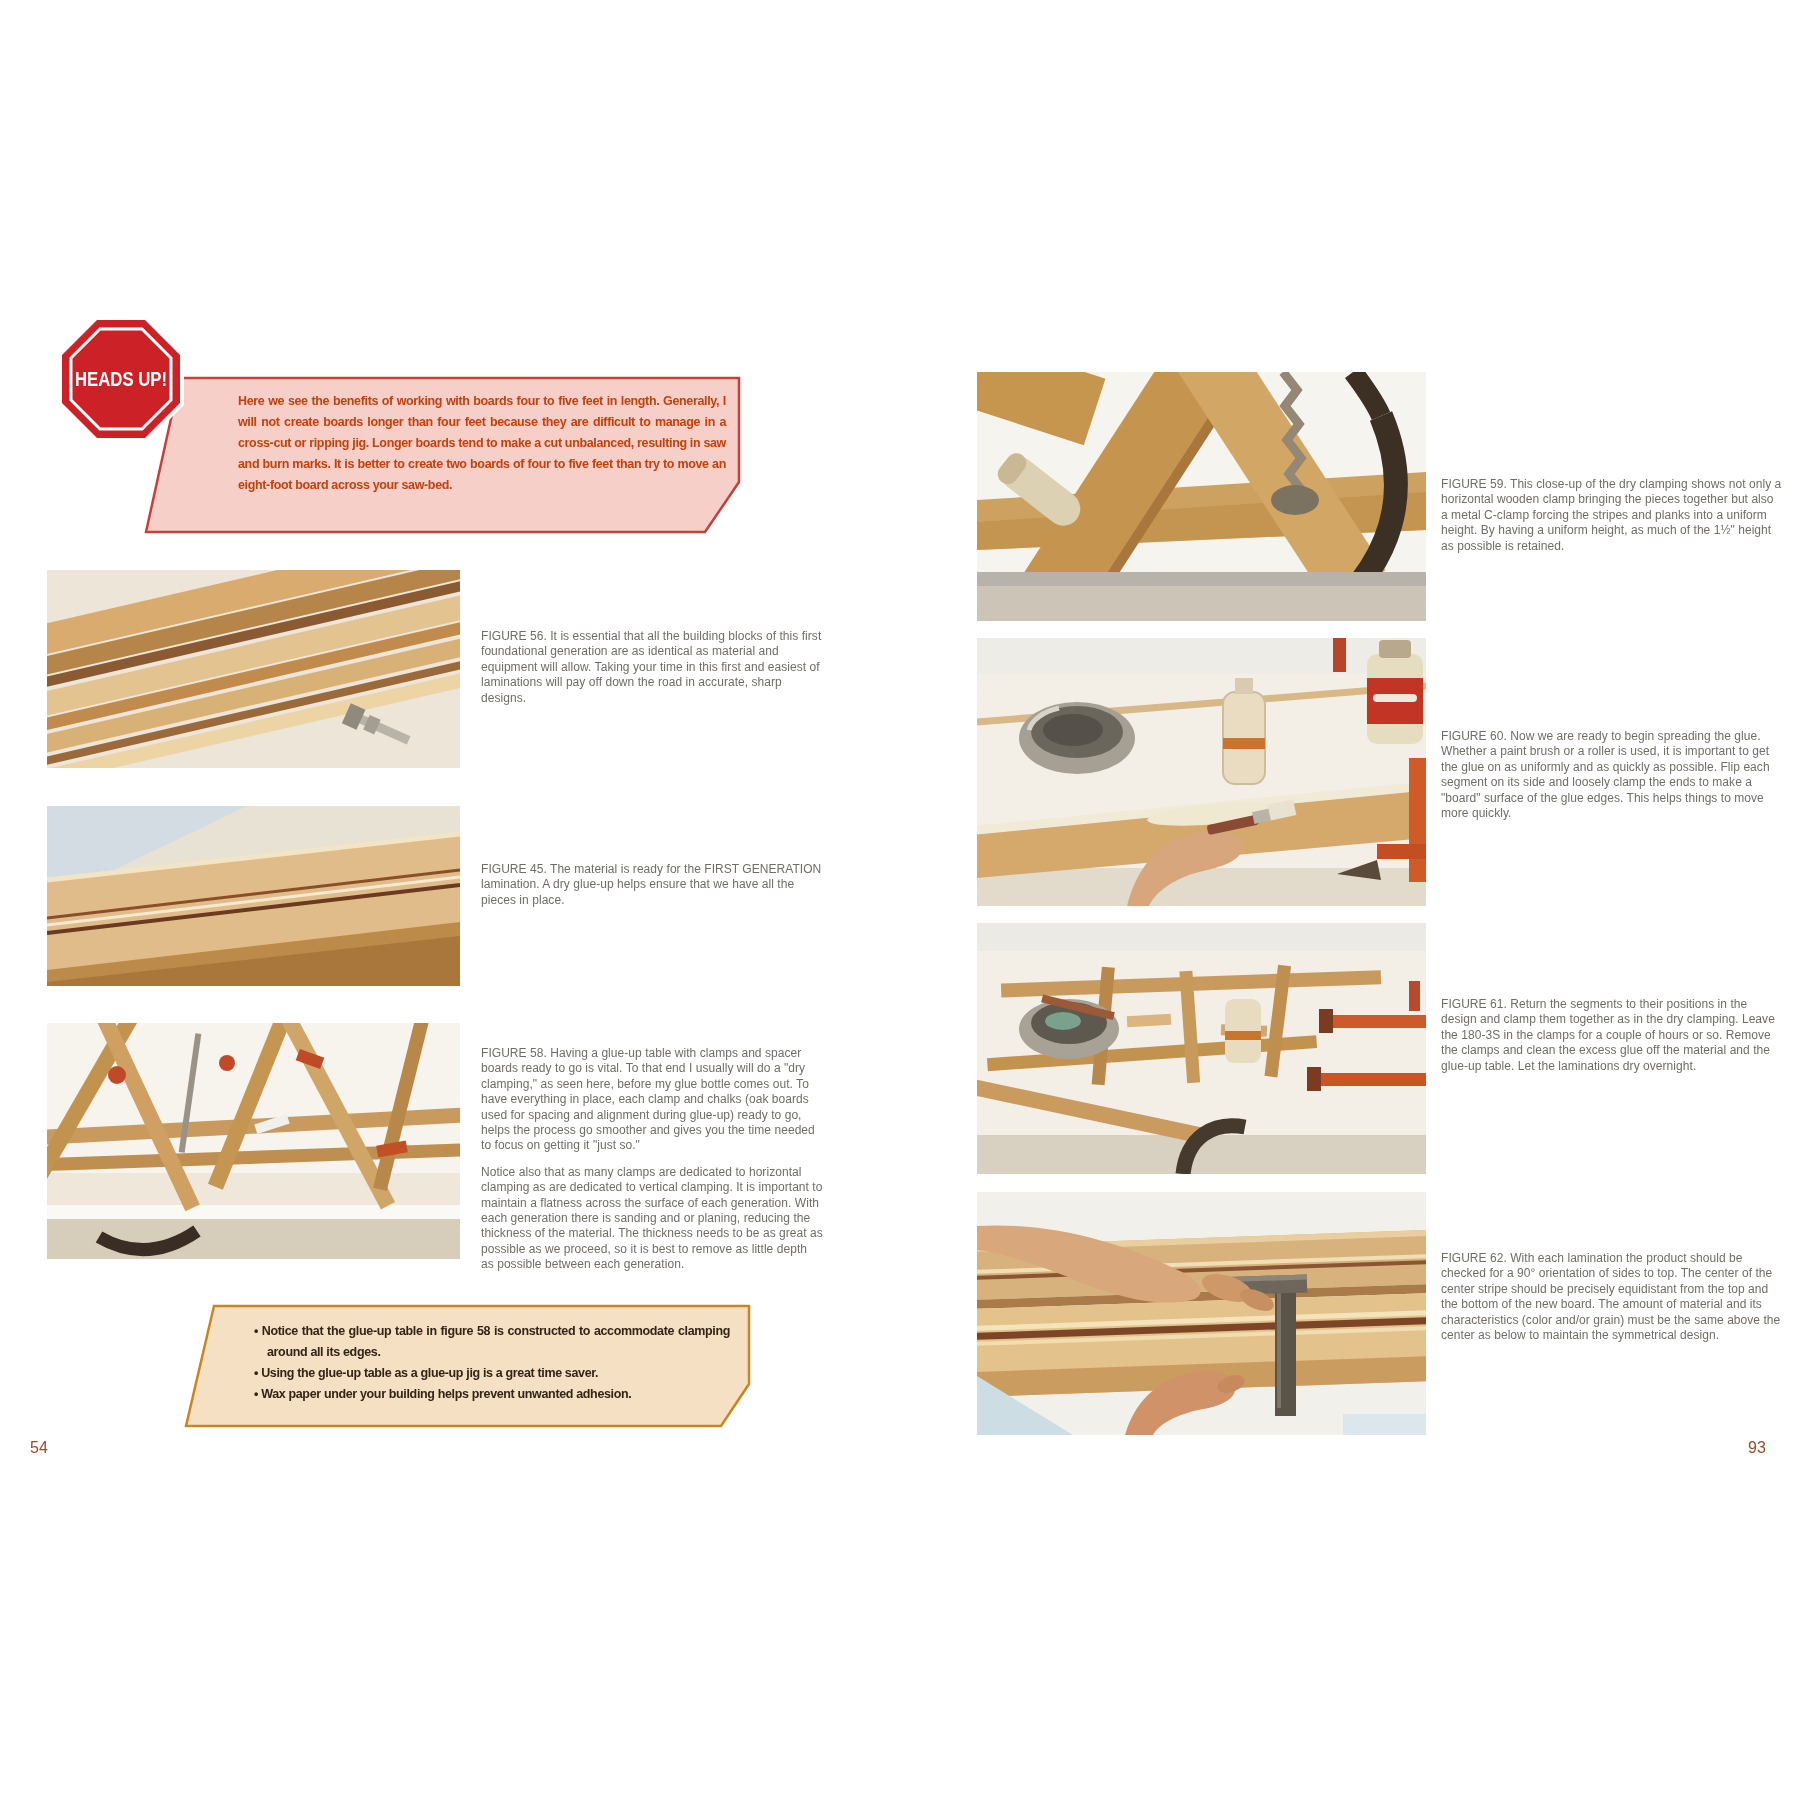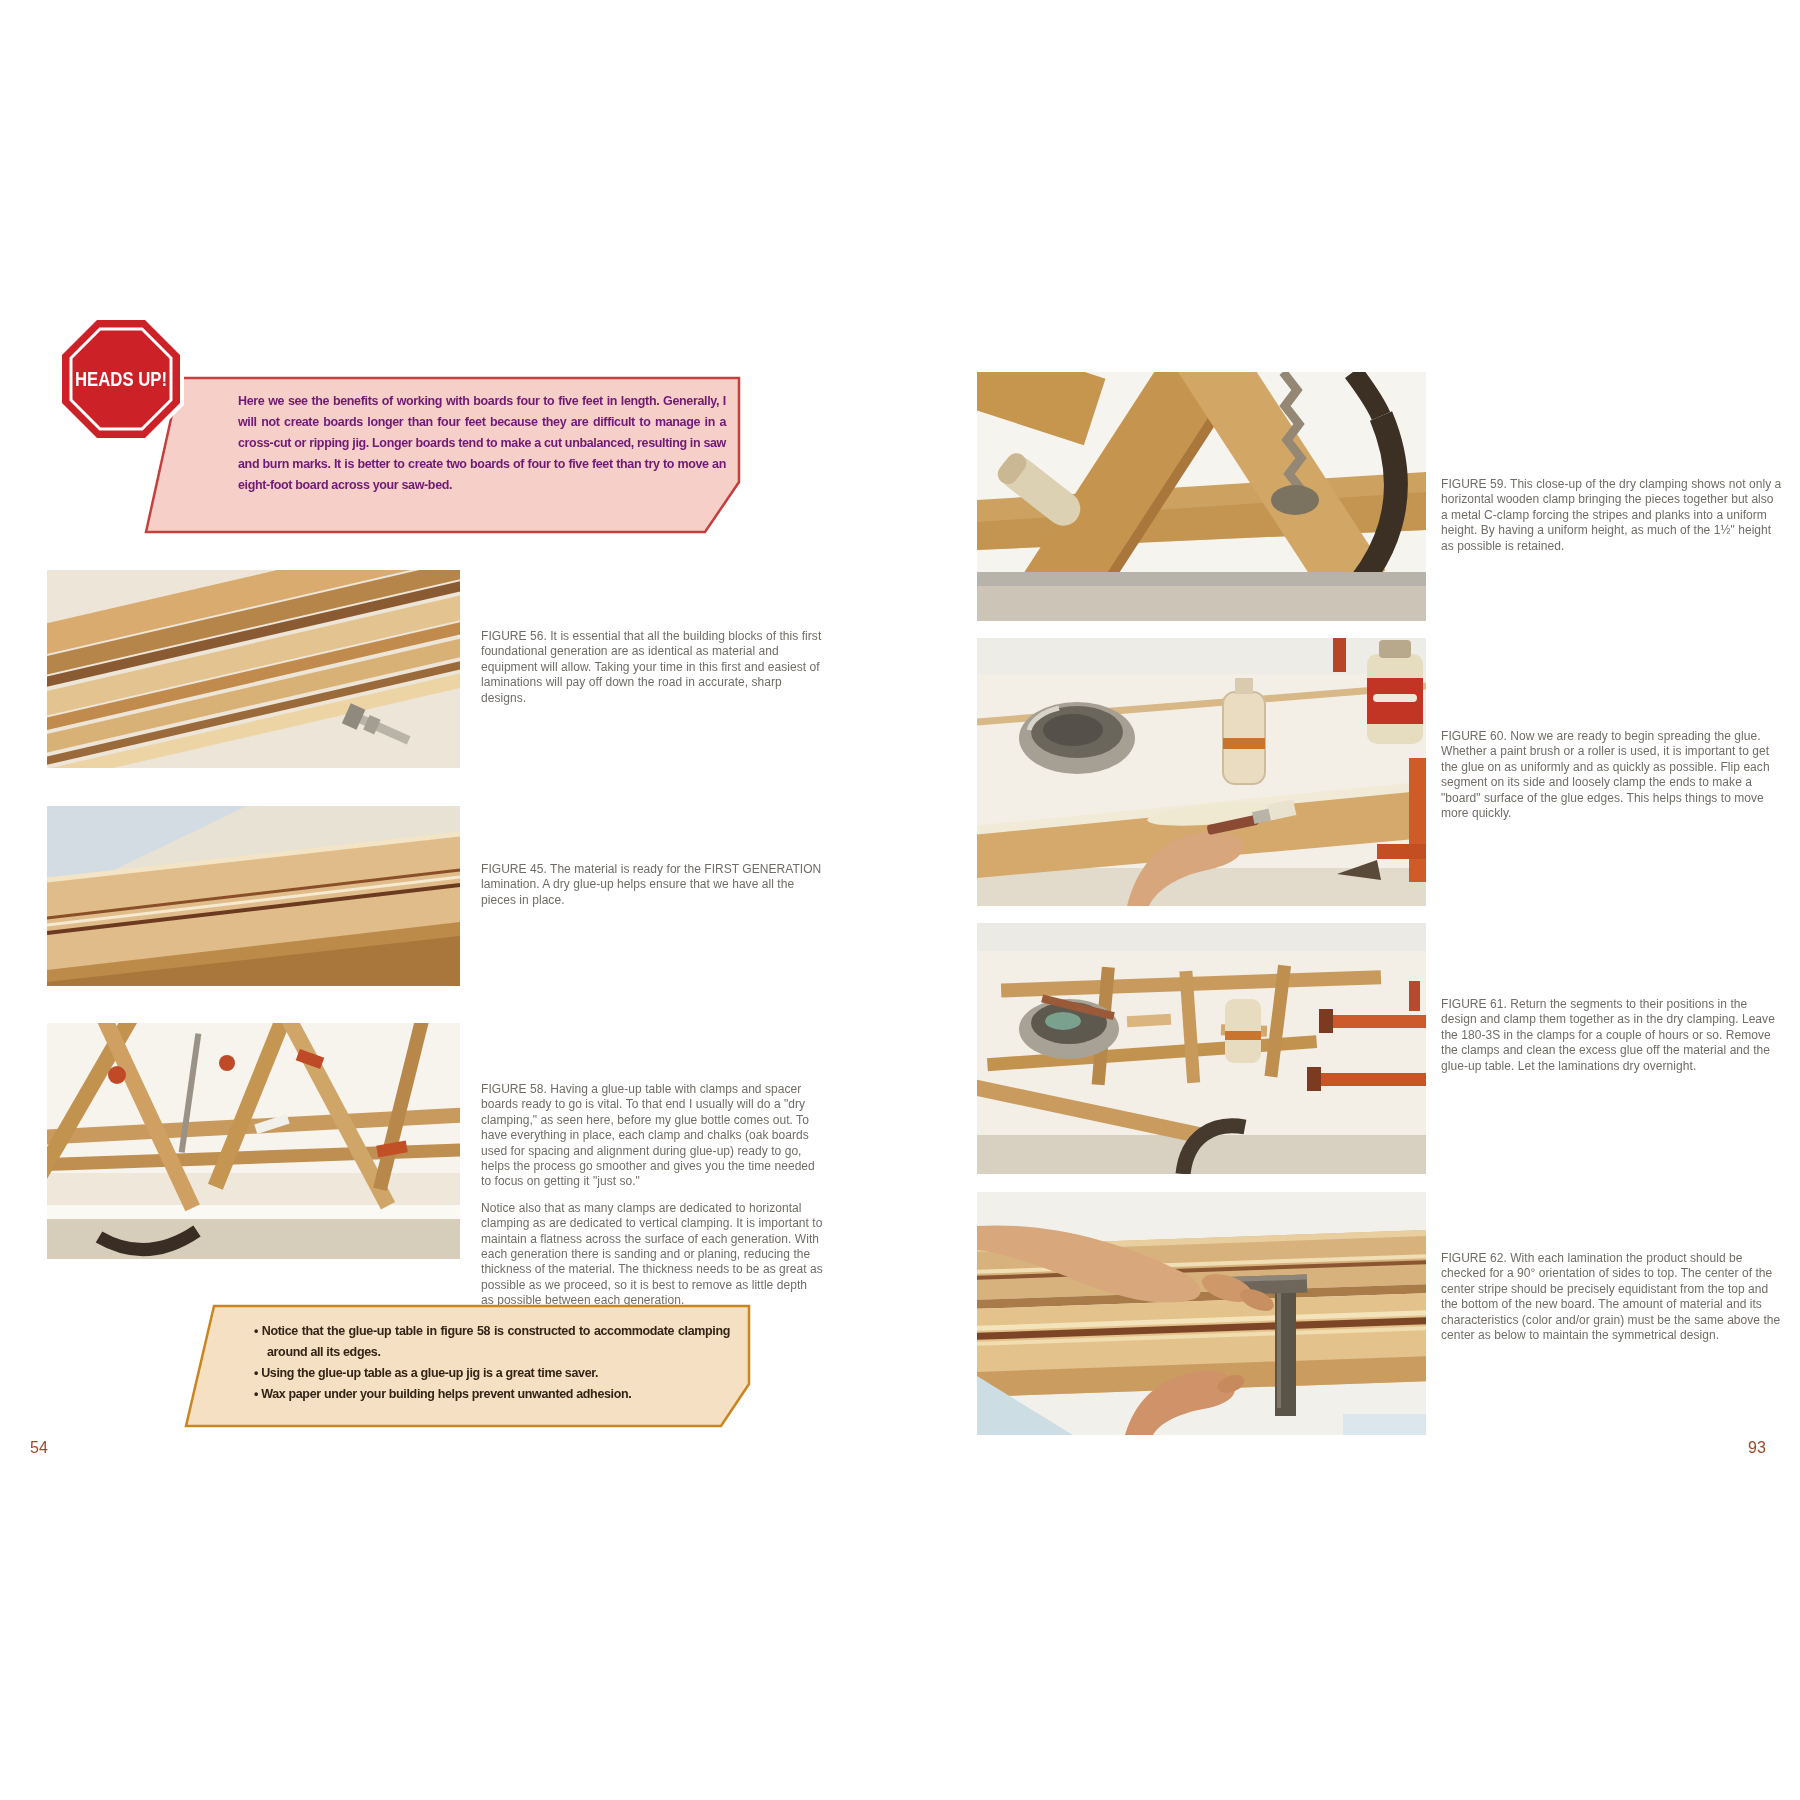--- a/index.html
+++ b/index.html
@@ -12,21 +12,21 @@
   .caption{
     position:absolute;width:342px;font-size:12px;line-height:15.4px;
     color:#716c66;letter-spacing:0.05px;
   }
   .caption p{margin:0 0 11px 0;}
   .sign{position:absolute;z-index:3;}
   .callout{position:absolute;z-index:1;}
   .callout .bg{position:absolute;left:0;top:0;}
   .callout-text{
     position:relative;font-weight:bold;font-size:12.5px;line-height:21px;
-    letter-spacing:-0.35px;color:#701a75;text-align:justify;
+    letter-spacing:-0.35px;color:#c2410c;text-align:justify;
   }
   .headsup-text{padding:15px 16px 0 104px;}
   .tip-text{padding:17px 22px 0 78px;color:#332417;}
   .tip-text ul{margin:0;padding:0;list-style:none;}
   .tip-text li{padding-left:13px;text-indent:-13px;}
   .tip-text li::before{content:"\2022\00a0";}
   .page-num{position:absolute;font-size:16px;color:#9b4a28;z-index:2;}
 </style>
 </head>
 <body>
@@ -101,21 +101,21 @@
       <rect x="350" y="-10" width="14" height="180" transform="rotate(14 360 70)" fill="#b8874a"></rect>
       <rect x="140" y="10" width="6" height="120" transform="rotate(8 143 70)" fill="#9a9286"></rect>
       <circle cx="70" cy="52" r="9" fill="#c04a28"></circle>
       <circle cx="180" cy="40" r="8" fill="#c04a28"></circle>
       <rect x="250" y="30" width="26" height="12" transform="rotate(20 263 36)" fill="#bf4a28"></rect>
       <rect x="330" y="120" width="30" height="12" transform="rotate(-10 345 126)" fill="#c25026"></rect>
       <rect x="208" y="96" width="34" height="10" transform="rotate(-18 225 101)" fill="#f2f0ea"></rect>
       <path d="M52,214 Q100,242 150,208" stroke="#3a2e24" stroke-width="13" fill="none"></path>
     </svg>
   </div>
-  <div class="caption" style="left:481px;top:1082px;">
+  <div class="caption" style="left:481px;top:1046px;">
     <p>FIGURE 58. Having a glue-up table with clamps and spacer boards ready to go is vital. To that end I usually will do a "dry clamping," as seen here, before my glue bottle comes out. To have everything in place, each clamp and chalks (oak boards used for spacing and alignment during glue-up) ready to go, helps the process go smoother and gives you the time needed to focus on getting it "just so."</p>
     <p>Notice also that as many clamps are dedicated to horizontal clamping as are dedicated to vertical clamping. It is important to maintain a flatness across the surface of each generation. With each generation there is sanding and or planing, reducing the thickness of the material. The thickness needs to be as great as possible as we proceed, so it is best to remove as little depth as possible between each generation.</p>
   </div>
 
   <div class="callout" style="left:176px;top:1304px;width:576px;height:124px;">
     <svg class="bg" width="576" height="124" viewBox="0 0 576 124">
       <polygon points="38,2 573,2 573,80 545,122 10,122" fill="#f5e0c3" stroke="#c9861f" stroke-width="2.5"></polygon>
     </svg>
     <div class="callout-text tip-text">
       <ul>

